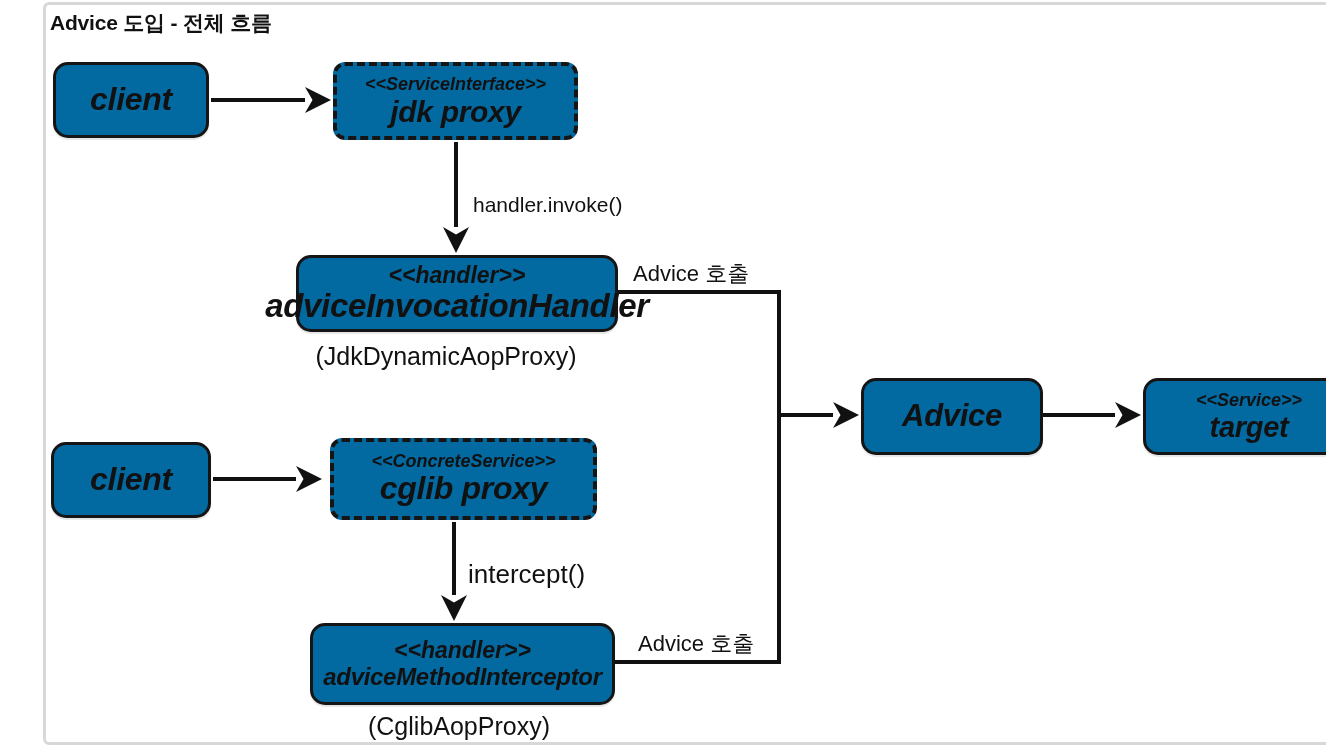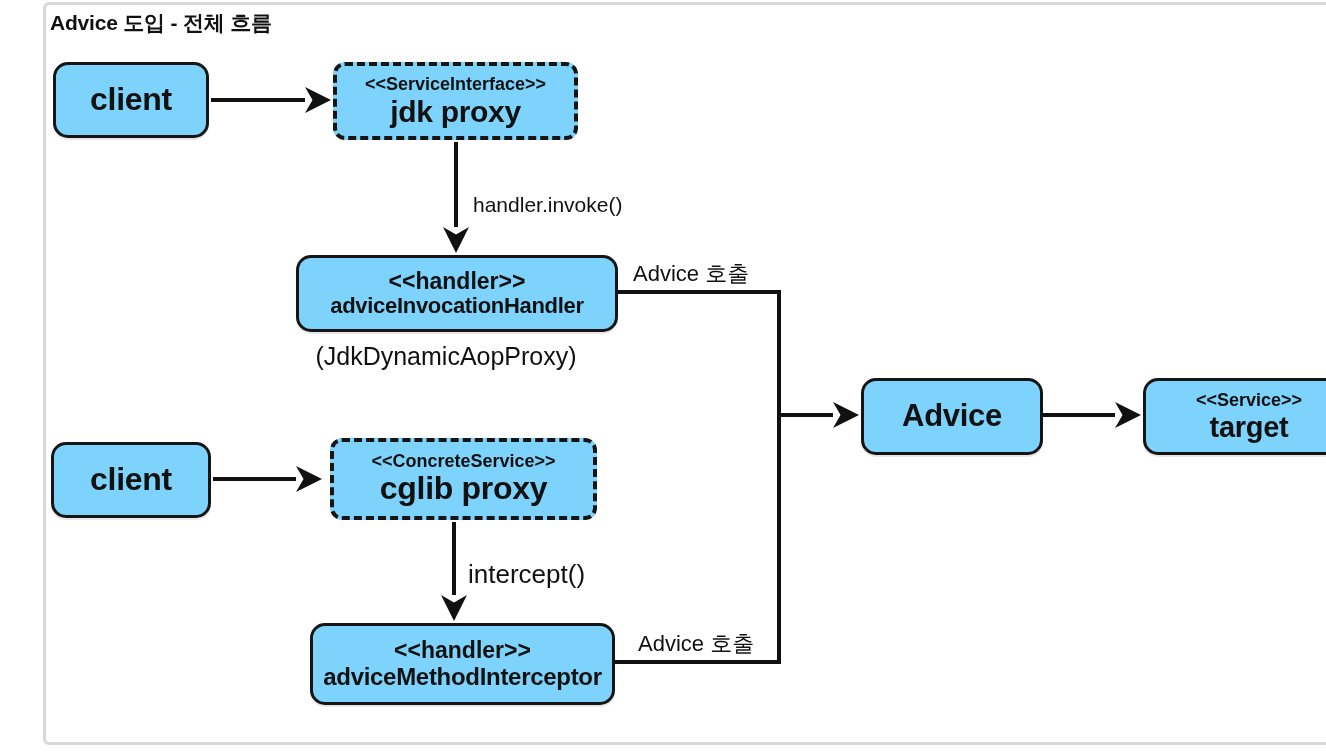--- a/index.html
+++ b/index.html
@@ -26,25 +26,26 @@
     font-size: 21px; font-weight: bold;
     letter-spacing: -0.2px;
     white-space: nowrap;
   }
 
   svg.wires { position: absolute; left: 0; top: 0; width: 1326px; height: 756px; }
 
   .node {
     position: absolute;
     box-sizing: border-box;
-    background: #7dd3fc;
+    background: #0369a1;
     display: flex; flex-direction: column;
     align-items: center; justify-content: center;
     text-align: center;
     white-space: nowrap;
+    font-style: italic;
   }
   .node.solid {
     border: 3.5px solid #151515;
     border-radius: 15px;
     box-shadow: 0 2px 1px rgba(0,0,0,0.10);
   }
   .node.dashed {
     border: 4px dashed #151515;
     border-radius: 12px;
   }
@@ -89,37 +90,38 @@
     <div class="node-name" style="font-size:32px;">client</div>
   </div>
 
   <div class="node dashed" style="left:292px; top:62px; width:245px; height:78px;">
     <div class="stereotype" style="font-size:18px;">&lt;&lt;ServiceInterface&gt;&gt;</div>
     <div class="node-name" style="font-size:30px;">jdk proxy</div>
   </div>
 
   <div class="node solid" style="left:255px; top:255px; width:322px; height:77px;">
     <div class="stereotype" style="font-size:23px;">&lt;&lt;handler&gt;&gt;</div>
-    <div class="node-name" style="font-size:22px;">adviceInvocationHandler</div>
+    <div class="node-name" style="font-size:33px;">adviceInvocationHandler</div>
   </div>
   <div class="caption" style="left:265px; top:342px; width:280px;">(JdkDynamicAopProxy)</div>
 
   <div class="node solid" style="left:10px; top:442px; width:160px; height:76px;">
     <div class="node-name" style="font-size:32px;">client</div>
   </div>
 
   <div class="node dashed" style="left:289px; top:438px; width:267px; height:82px;">
     <div class="stereotype" style="font-size:18px;">&lt;&lt;ConcreteService&gt;&gt;</div>
     <div class="node-name" style="font-size:32px;">cglib proxy</div>
   </div>
 
   <div class="node solid" style="left:269px; top:623px; width:305px; height:82px;">
     <div class="stereotype" style="font-size:23px;">&lt;&lt;handler&gt;&gt;</div>
     <div class="node-name" style="font-size:24px;">adviceMethodInterceptor</div>
   </div>
+  <div class="caption" style="left:278px; top:712px; width:280px;">(CglibAopProxy)</div>
 
   <div class="node solid" style="left:820px; top:378px; width:182px; height:77px;">
     <div class="node-name" style="font-size:31px;">Advice</div>
   </div>
 
   <div class="node solid" style="left:1102px; top:378px; width:212px; height:77px;">
     <div class="stereotype" style="font-size:18px;">&lt;&lt;Service&gt;&gt;</div>
     <div class="node-name" style="font-size:29px;">target</div>
   </div>
 

